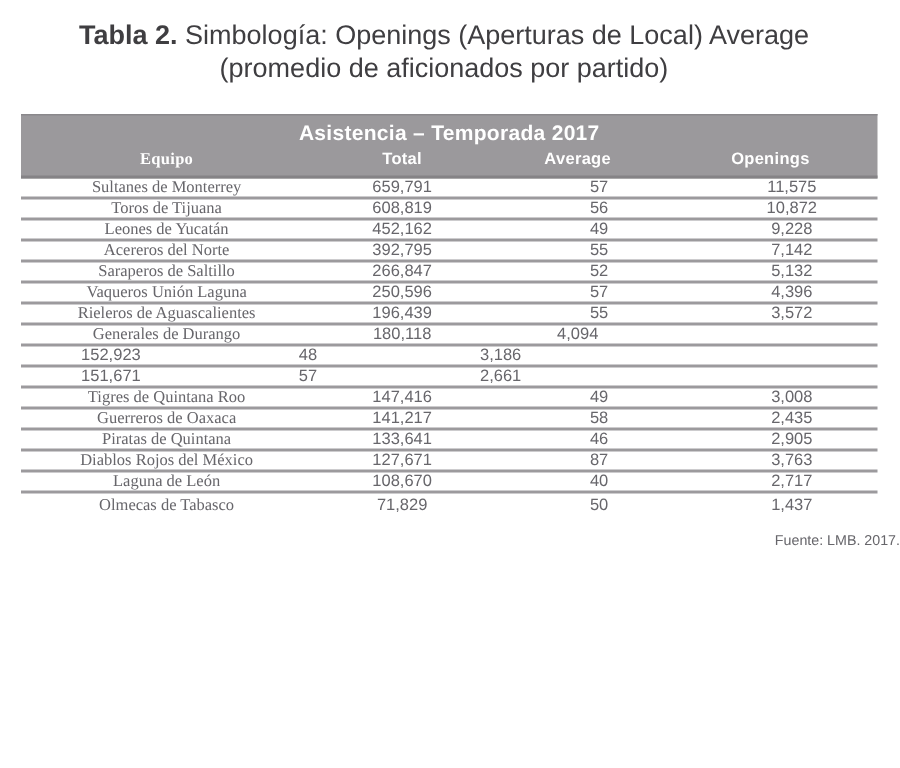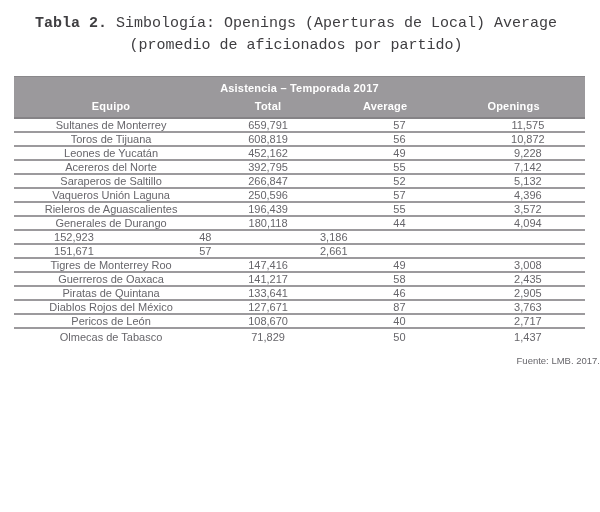--- a/index.html
+++ b/index.html
@@ -13,53 +13,53 @@
   html,body{margin:0;padding:0;}
   body{
     width:600px;height:512px;
     background:#ffffff;
     font-family:"Liberation Sans", sans-serif;
     overflow:hidden;
   }
   .caption{
     padding:13px 36px 0 28px;
     text-align:center;
-    font-family:Liberation Mono, monospace;
-    font-size:15px;
+    font-family:Liberation Sans, sans-serif;
+    font-size:18px;
     line-height:21.5px;
     color:var(--caption-text);
   }
   .caption .caption-label{font-weight:bold;}
   .table-wrap{
     margin:20px 15px 0 14px;
   }
   .thead{
     background:var(--header-bg);
     color:var(--header-text);
     border-top:1px solid #8a888b;
     border-bottom:2px solid #858386;
     padding-top:2px;
   }
   .thead-title{
     text-align:center;
-    font-size:11px;
+    font-size:14px;
     font-weight:bold;
     height:19px;
     line-height:19px;
     letter-spacing:.2px;
   }
   .thead-cols{
     display:flex;
     font-size:11px;
     font-weight:bold;
     height:19px;
     line-height:17px;
     letter-spacing:.2px;
   }
-  .c0{width:34%;}
+  .c0{width:34%;font-family:Liberation Serif, serif;}
   .c1{width:21%;}
   .c2{width:25%;}
   .c3{width:20%;}
   .hcell,.cell{text-align:center;}
   .tbody{}
   .trow{
     display:flex;
     align-items:flex-end;
     height:14px;
     border-bottom:2px solid var(--separator);
@@ -130,35 +130,34 @@
       </div>
       <div class="trow">
         <div class="cell c0">Rieleros de Aguascalientes</div>
         <div class="cell c1">196,439</div>
         <div class="cell c2">55</div>
         <div class="cell c3">3,572</div>
       </div>
       <div class="trow">
         <div class="cell c0">Generales de Durango</div>
         <div class="cell c1">180,118</div>
-        <div class="cell c2">44</div>
         <div class="cell c3">4,094</div>
       </div>
       <div class="trow">
         <div class="cell c1">152,923</div>
         <div class="cell c2">48</div>
         <div class="cell c3">3,186</div>
       </div>
       <div class="trow">
         <div class="cell c1">151,671</div>
         <div class="cell c2">57</div>
         <div class="cell c3">2,661</div>
       </div>
       <div class="trow">
-        <div class="cell c0">Tigres de Monterrey Roo</div>
+        <div class="cell c0">Tigres de Quintana Roo</div>
         <div class="cell c1">147,416</div>
         <div class="cell c2">49</div>
         <div class="cell c3">3,008</div>
       </div>
       <div class="trow">
         <div class="cell c0">Guerreros de Oaxaca</div>
         <div class="cell c1">141,217</div>
         <div class="cell c2">58</div>
         <div class="cell c3">2,435</div>
       </div>
@@ -168,21 +167,21 @@
         <div class="cell c2">46</div>
         <div class="cell c3">2,905</div>
       </div>
       <div class="trow">
         <div class="cell c0">Diablos Rojos del México</div>
         <div class="cell c1">127,671</div>
         <div class="cell c2">87</div>
         <div class="cell c3">3,763</div>
       </div>
       <div class="trow">
-        <div class="cell c0">Pericos de León</div>
+        <div class="cell c0">Laguna de León</div>
         <div class="cell c1">108,670</div>
         <div class="cell c2">40</div>
         <div class="cell c3">2,717</div>
       </div>
       <div class="trow">
         <div class="cell c0">Olmecas de Tabasco</div>
         <div class="cell c1">71,829</div>
         <div class="cell c2">50</div>
         <div class="cell c3">1,437</div>
       </div>

